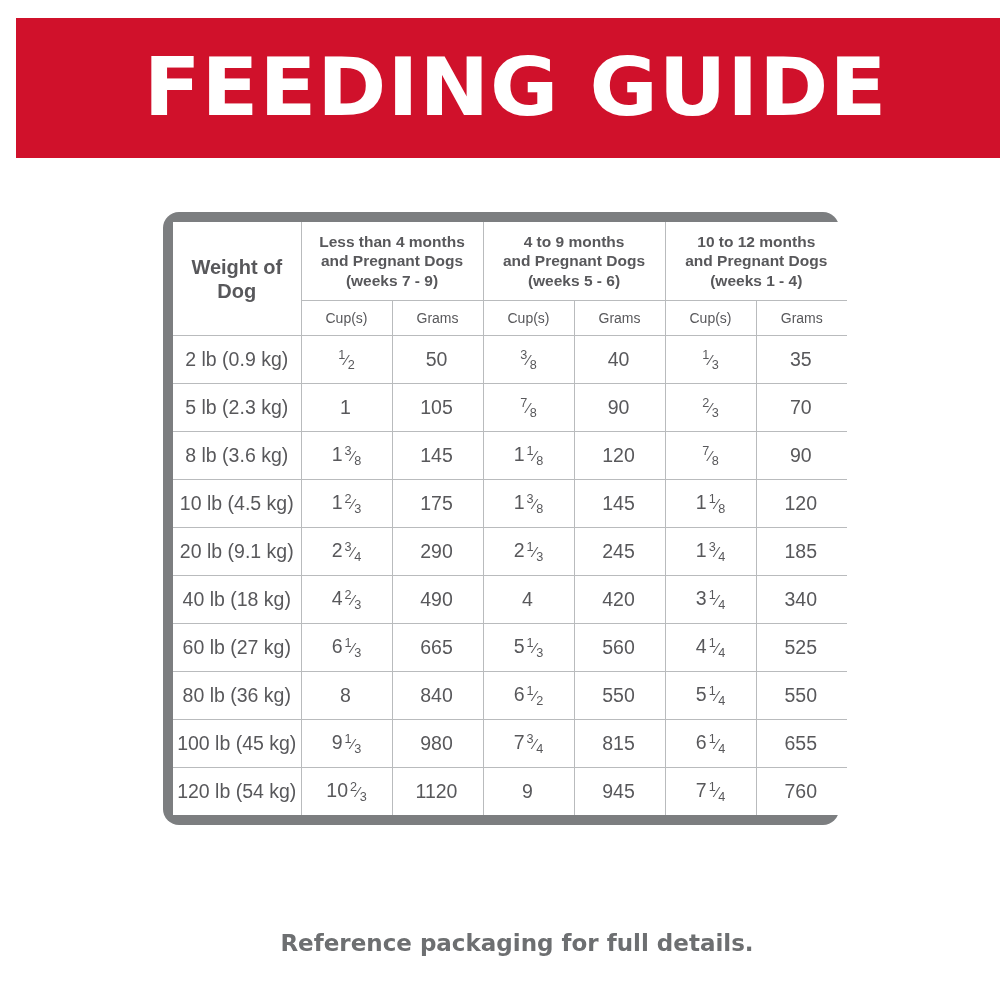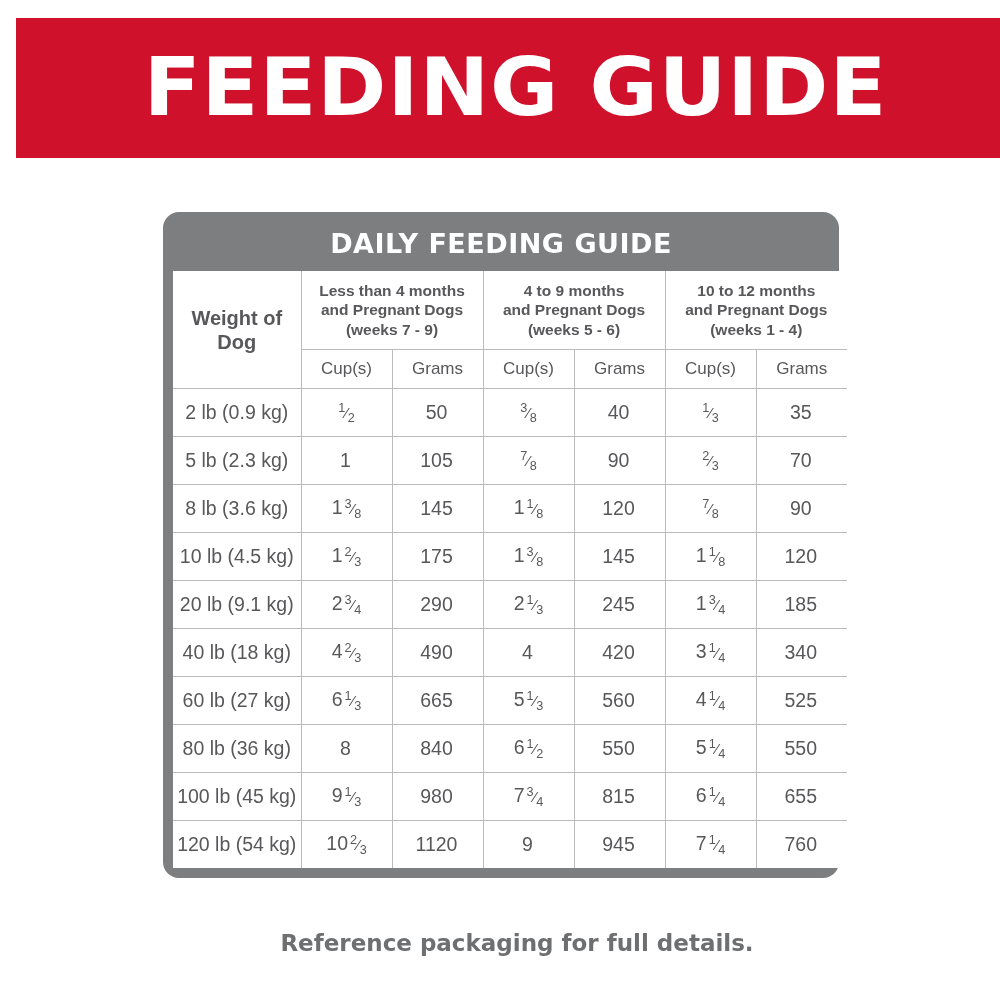--- a/index.html
+++ b/index.html
@@ -86,21 +86,21 @@
   }
   th.grp .line { display: block; }
   th.weight {
     font-size: 20px;
     font-weight: 700;
     line-height: 1.2;
     padding: 24px 4px;
     color: #58585b;
   }
   th.sub {
-    font-size: 17px;
+    font-size: 14px;
     font-weight: 400;
     padding: 9px 14px;
     color: #58585b;
   }
   td.weightcell {
     font-size: 19.5px;
     padding: 11px 0;
     color: #58585b;
   }
   td.val {
@@ -128,21 +128,20 @@
 </head>
 <body>
 
 <div class="page">
 
   <div class="banner">
     <div class="banner-title">FEEDING GUIDE</div>
   </div>
 
   <div class="card">
-    <div class="card-title">DAILY FEEDING GUIDE</div>
     <table class="guide">
       <colgroup>
         <col class="col-weight">
           <col class="col-cup">
           <col class="col-gram">
         <col class="col-cup">
           <col class="col-gram">
           <col class="col-cup">
           <col class="col-gram">
       </colgroup>

